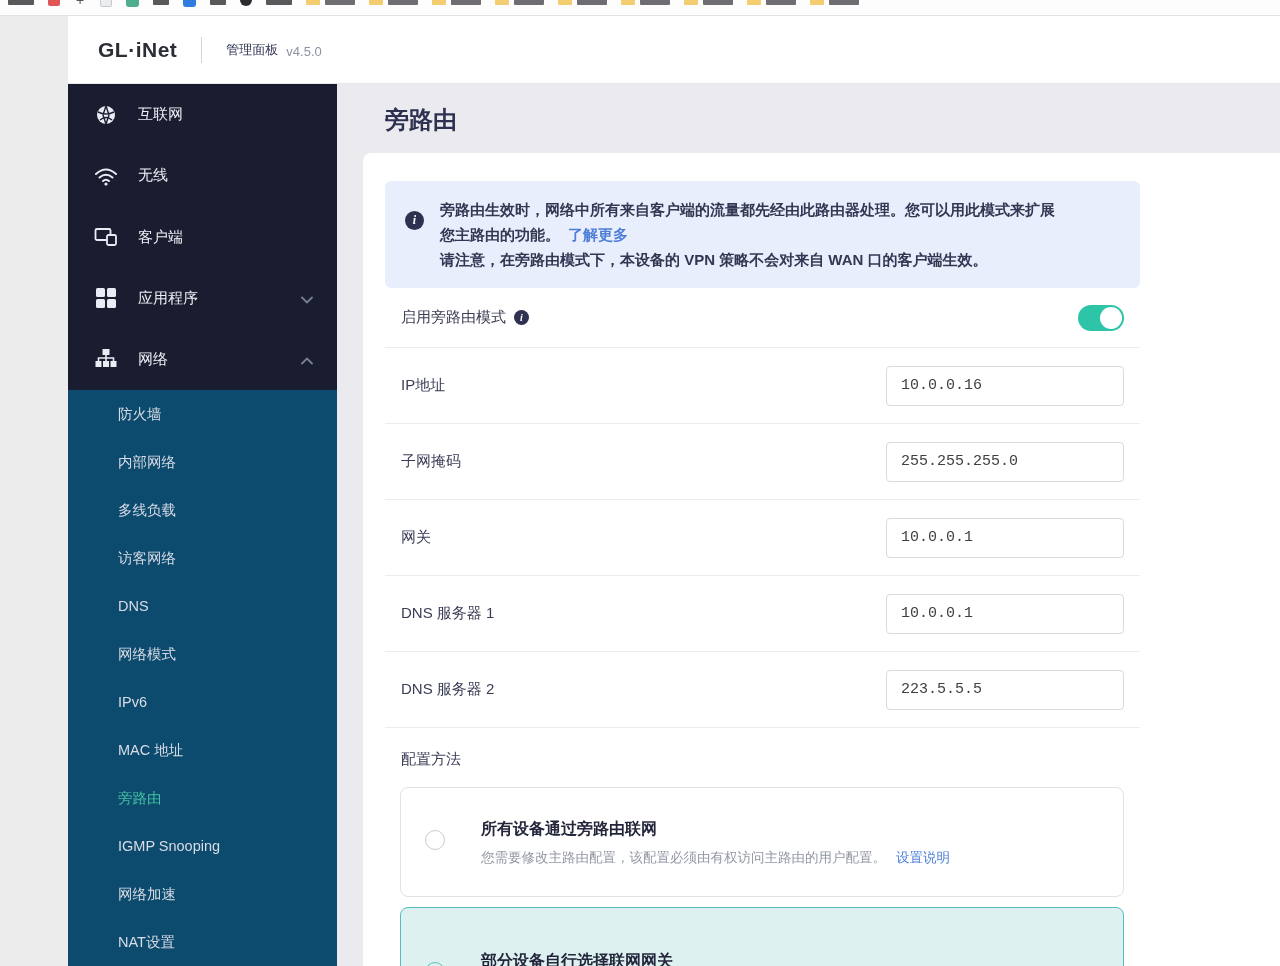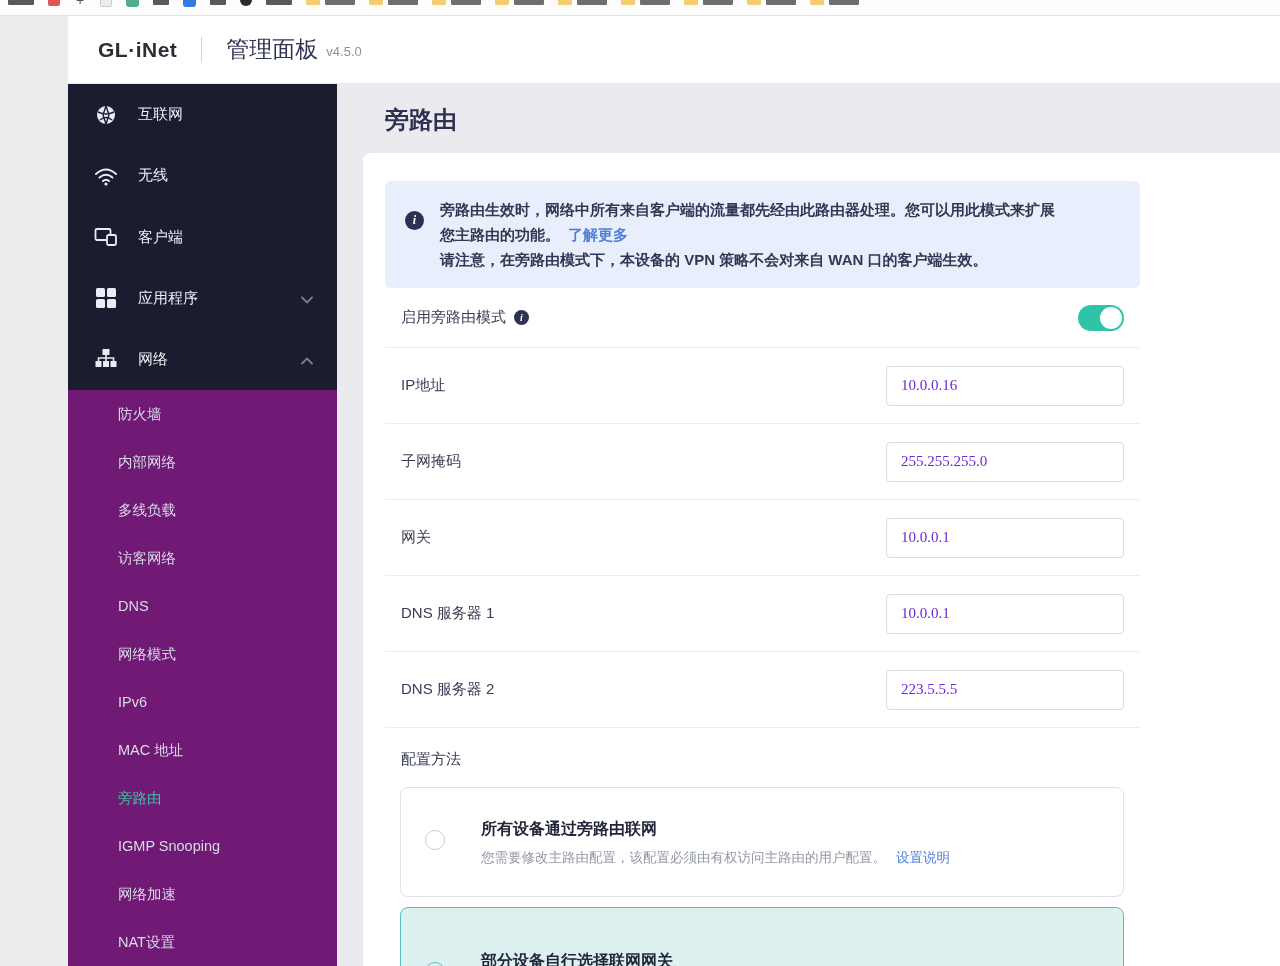--- a/index.html
+++ b/index.html
@@ -25,32 +25,32 @@
 
   
   .frame { display:flex; height:950px; }
   .gutter { width:68px; background:#ececec; }
   .win { flex:1; display:flex; flex-direction:column; min-width:0; }
 
   
   .hdr { height:68px; background:#fff; display:flex; align-items:center; padding-left:30px; border-bottom:1px solid #e7e7ec; flex:none; }
   .logo { font-size:21px; font-weight:bold; color:#2b2e35; letter-spacing:.5px; }
   .hdr-sep { width:1px; height:26px; background:#d4d4da; margin:0 24px; }
-  .hdr-title { font-size:23px; color:#2f3352; }
+  .hdr-title { font-size:13px; color:#2f3352; }
   .hdr-ver { font-size:13px; color:#8d90a0; margin-left:8px; margin-top:4px; }
 
   .bodyrow { flex:1; display:flex; min-height:0; }
 
   
   .sidebar { width:269px; background:#1a1d2f; flex:none; display:flex; flex-direction:column; }
   .nav-item { height:66px; display:flex; align-items:center; padding:0 24px 0 26px; color:#eceef5; font-size:15px; cursor:pointer; }
   .nav-item .nicon { width:24px; height:24px; margin-right:20px; flex:none; display:flex; align-items:center; justify-content:center; }
   .nav-item .nlabel { flex:1; }
   .chev { flex:none; opacity:.75; }
-  .submenu { flex:1; background:#701a75; }
+  .submenu { flex:1; background:#0c4a6e; }
   .sub-item { height:48px; display:flex; align-items:center; padding-left:50px; color:#d9dce6; font-size:14.5px; cursor:pointer; }
   .sub-item.active { color:#45c0a3; }
 
   
   .content { flex:1; background:#eaeaef; min-width:0; overflow:hidden; }
   .page-title { font-size:24px; font-weight:bold; color:#2e3150; margin:20px 0 17px 48px; }
   .panel { background:#fff; border-radius:8px 0 0 0; margin-left:26px; min-height:812px; padding:28px 0 0 22px; }
   .panel-inner { width:755px; }
 
   .notice { background:#e8eefb; border-radius:6px; padding:16px 24px 16px 20px; display:flex; }
@@ -59,21 +59,21 @@
   .lnk { color:#4e7fd8; text-decoration:none; cursor:pointer; }
   .notice-text .lnk { margin-left:8px; }
 
   .toggle-row { height:60px; display:flex; align-items:center; justify-content:space-between; border-bottom:1px solid #ededf0; padding:0 16px; }
   .lbl { font-size:15px; color:#3a3d55; display:flex; align-items:center; }
   .info-dot { width:15px; height:15px; border-radius:50%; background:#2e3150; color:#fff; font-size:10px; font-weight:bold; font-style:italic; display:inline-flex; align-items:center; justify-content:center; margin-left:8px; font-family:"Liberation Serif",serif; }
   .toggle { width:46px; height:26px; border-radius:13px; background:#2ec4a8; position:relative; cursor:pointer; flex:none; }
   .toggle .knob { position:absolute; top:2px; right:2px; width:22px; height:22px; border-radius:50%; background:#fff; }
 
   .field-row { height:76px; display:flex; align-items:center; justify-content:space-between; border-bottom:1px solid #ededf0; padding:0 16px;gap:40px; }
-  .tinput { width:238px; height:40px; border:1px solid #d9d9de; border-radius:4px; padding:0 14px; font-size:15px; color:#6d28d9; background:#fff; font-family:Liberation Serif, serif; outline:none; }
+  .tinput { width:238px; height:40px; border:1px solid #d9d9de; border-radius:4px; padding:0 14px; font-size:15px; color:#404040; background:#fff; font-family:Liberation Mono, monospace; outline:none; }
 
   .section-label { font-size:15px; color:#3a3d55; margin:22px 16px 18px 16px; }
 
   .opt-card { border:1px solid #e1e1e6; border-radius:8px; margin:0 16px 10px 15px; background:#fff; padding:30px 36px 28px 24px; display:flex; cursor:pointer;gap:20px; }
   .opt-card.selected { background:#ddf1f1; border:1.5px solid #54bebe; padding-top:42px; }
   .radio { width:20px; height:20px; border-radius:50%; border:1.5px solid #c9ccd4; background:#fff; flex:none; margin:12px 16px 0 0; }
   .opt-card.selected .radio { border-color:#5bbfbf; background:#ddf1f1; }
   .opt-title { font-size:16px; font-weight:bold; color:#23263a; line-height:22px; }
   .opt-desc { font-size:13.5px; color:#9297a3; margin-top:8px; line-height:20px; }
   .opt-desc .lnk { margin-left:10px; }

